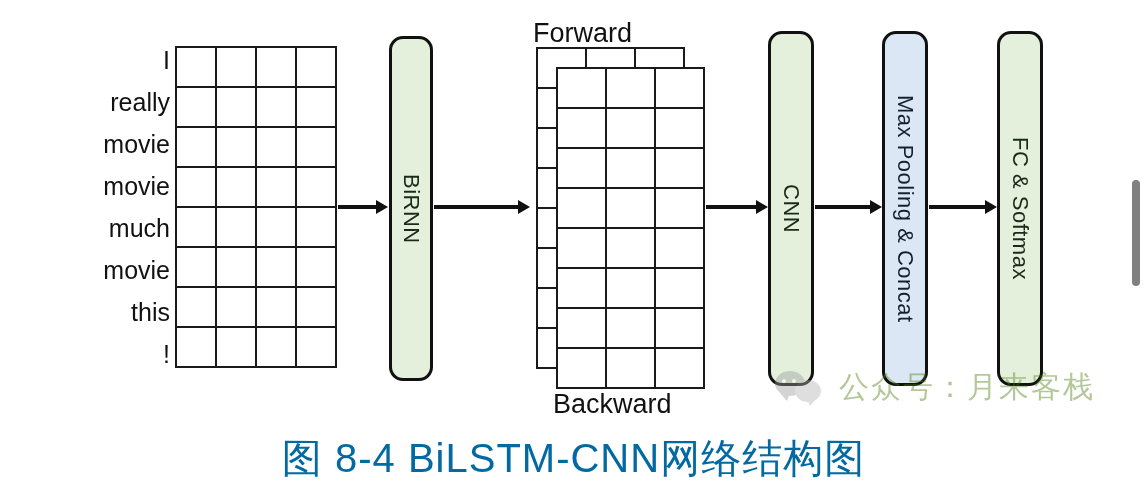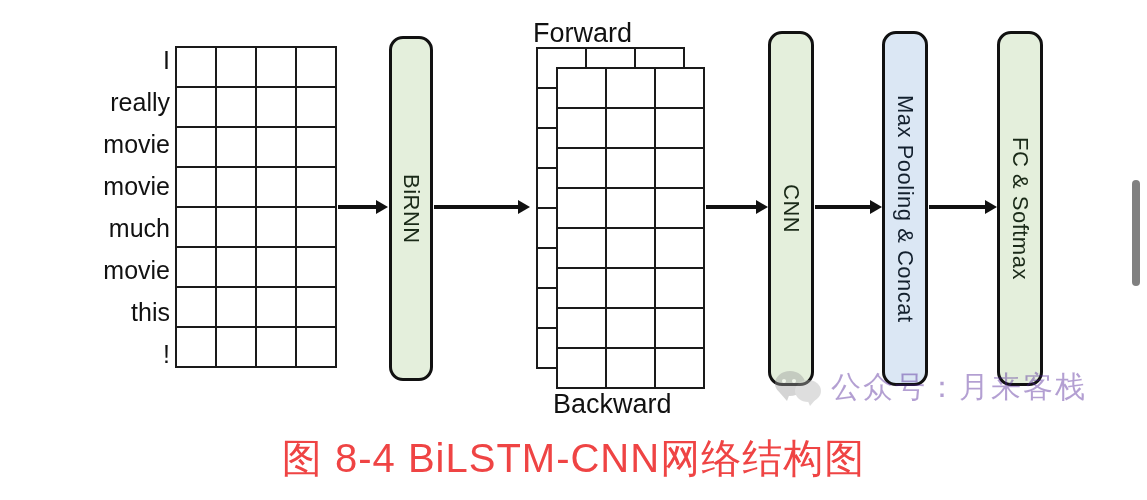--- a/index.html
+++ b/index.html
@@ -160,24 +160,25 @@
     top: 367px;
     display: flex;
     align-items: center;
     gap: 10px;
     z-index: 5;
     opacity: 0.42;
     pointer-events: none;
   }
   #watermark .wm-text {
     font-size: 30px;
-    color: #4c1d95;
+    color: #4d7c0f;
     letter-spacing: 2px;
     white-space: nowrap;
     font-family: Liberation Serif, serif;
+    margin-left: 8px;
   }
   .wechat-mark { position: relative; width: 46px; height: 34px; }
   .wechat-mark .b1 {
     position: absolute; left: 0; top: 0;
     width: 30px; height: 25px; border-radius: 50%;
     background: #9a9a9a;
   }
   .wechat-mark .b1:after {
     content: ""; position: absolute; left: 5px; bottom: -5px;
     width: 0; height: 0;
@@ -204,21 +205,21 @@
   .wechat-mark .d1 { left: 7px; top: 8px; }
   .wechat-mark .d2 { left: 17px; top: 8px; }
 
   
   #caption {
     position: absolute;
     left: 0; right: 0;
     top: 431px;
     text-align: center;
     font-size: 40px;
-    color: #ef4444;
+    color: #0369a1;
     letter-spacing: 1px;
     font-family: "Liberation Sans", "DejaVu Sans", sans-serif;
   }
 
   
   #scrollbar-track {
     position: absolute;
     right: 4px;
     top: 0;
     width: 14px;

